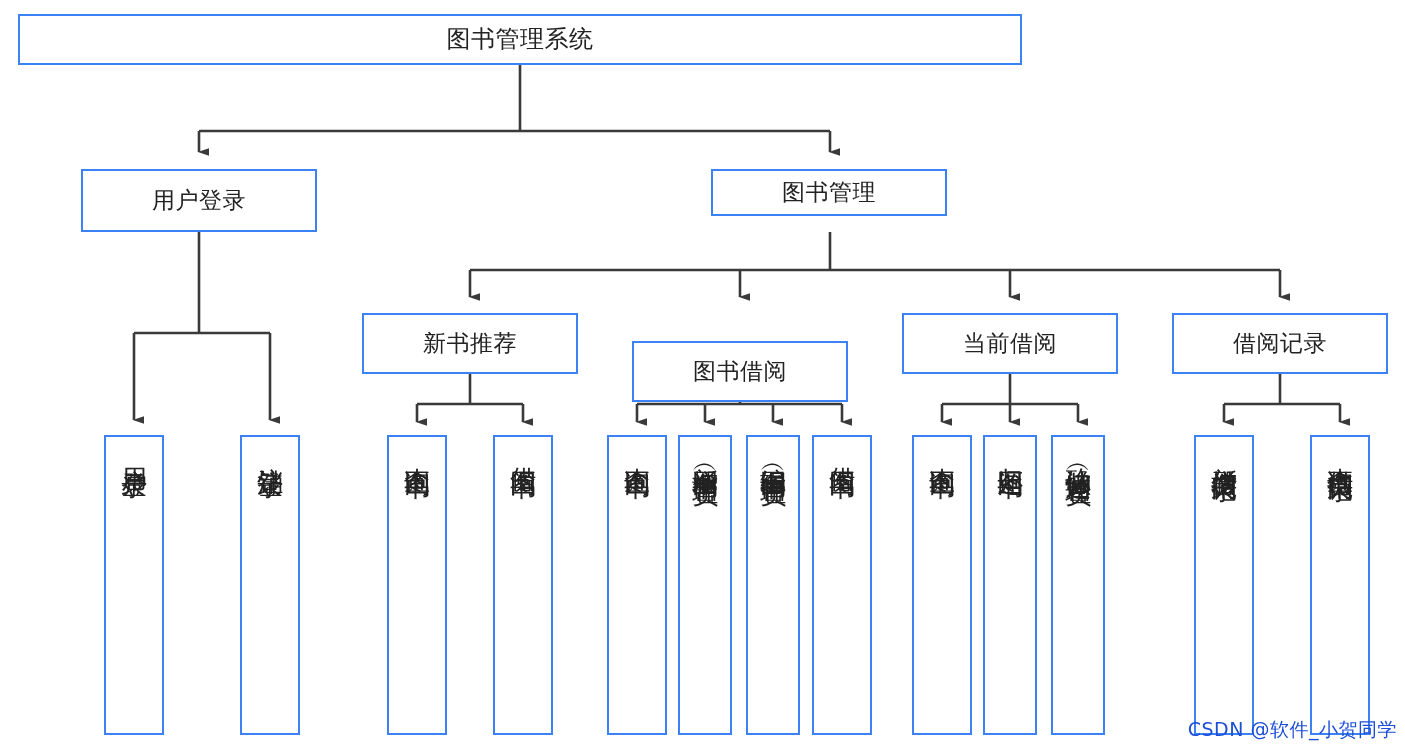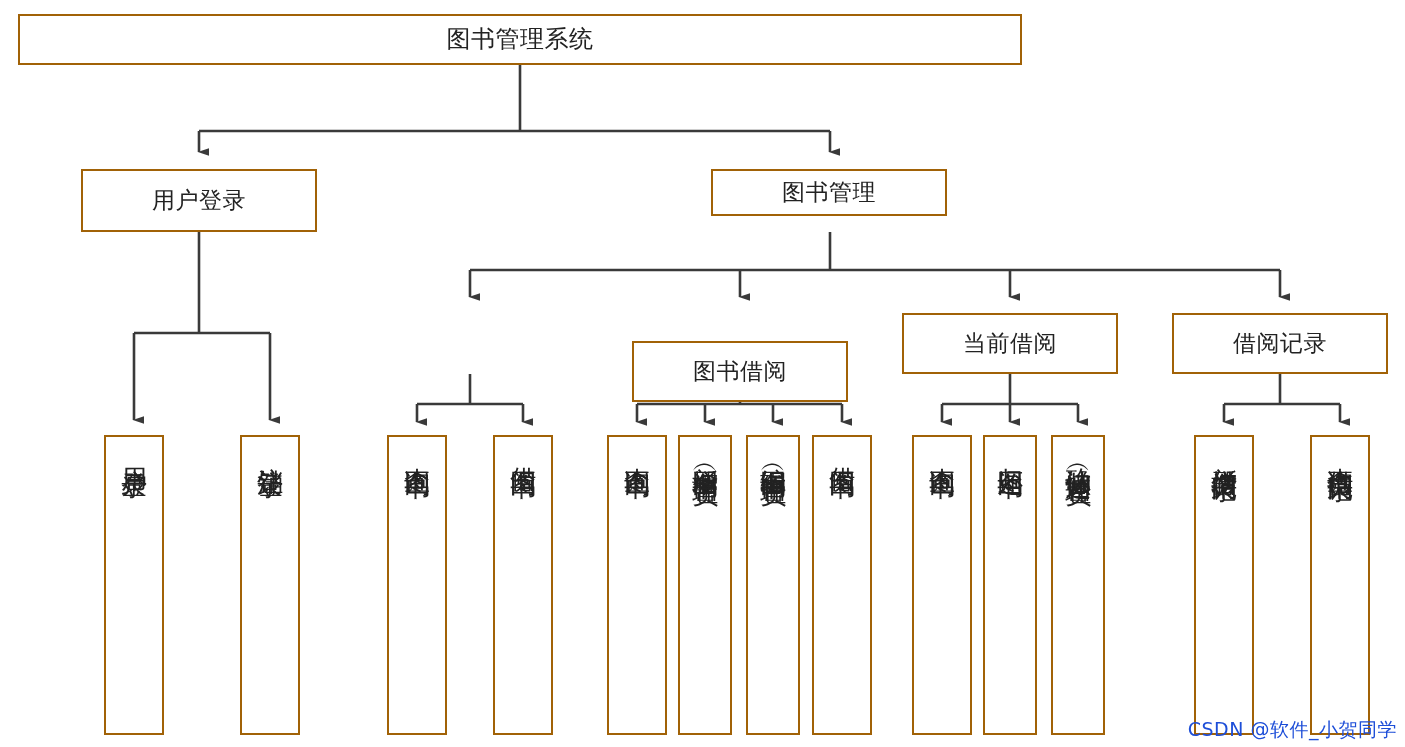--- a/index.html
+++ b/index.html
@@ -24,21 +24,21 @@
     left: 0;
     top: 0;
     width: 1405px;
     height: 747px;
     pointer-events: none;
   }
   .node {
     position: absolute;
     box-sizing: border-box;
     background: #ffffff;
-    border: 2px solid #a16207;
+    border: 2px solid #3b82f6;
     display: flex;
     align-items: center;
     justify-content: center;
     color: #222222;
   }
   .node .label {
     text-align: center;
     line-height: 1.18;
     letter-spacing: 0.5px;
     white-space: pre-wrap;
@@ -135,20 +135,23 @@
     <span class="label">图书管理系统</span>
   </div>
 
   <div class="node h" style="left:81px; top:169px; width:236px; height:63px;">
     <span class="label">用户登录</span>
   </div>
   <div class="node h" style="left:711px; top:169px; width:236px; height:47px;">
     <span class="label">图书管理</span>
   </div>
 
+  <div class="node h" style="left:362px; top:313px; width:216px; height:61px;">
+    <span class="label">新书推荐</span>
+  </div>
   <div class="node h" style="left:632px; top:313px; width:216px; height:61px;margin-top:28px;">
     <span class="label">图书借阅</span>
   </div>
   <div class="node h" style="left:902px; top:313px; width:216px; height:61px;">
     <span class="label">当前借阅</span>
   </div>
   <div class="node h" style="left:1172px; top:313px; width:216px; height:61px;">
     <span class="label">借阅记录</span>
   </div>
 

